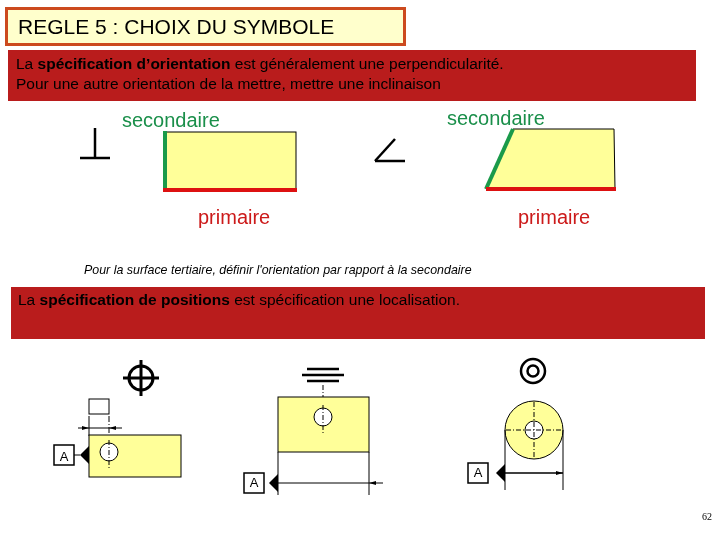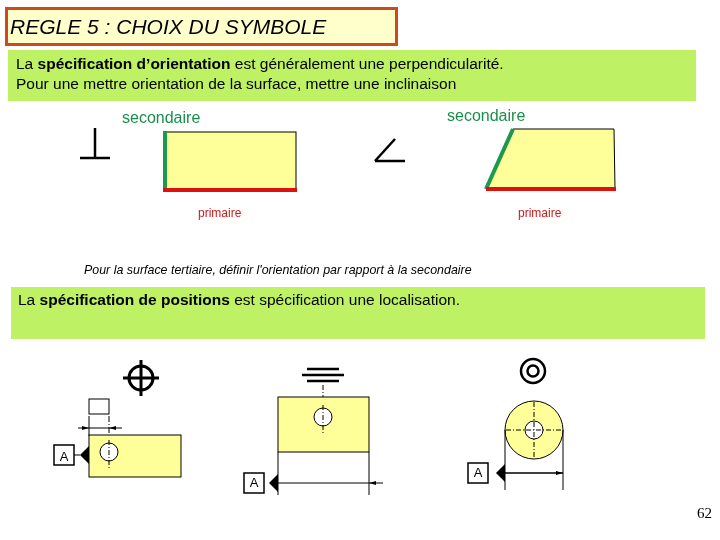--- a/index.html
+++ b/index.html
@@ -1,40 +1,40 @@
 <!DOCTYPE html>
 <html><head>
 <meta charset="utf-8">
 <style>
   html, body { margin:0; padding:0; }
   body { width:720px; height:540px; position:relative; background:#ffffff; overflow:hidden;
          font-family:"Liberation Sans", sans-serif; color:#000; }
   .abs { position:absolute; }
   .title-box { left:5px; top:7px; width:385px; height:33px; background:#ffffcc;
-               border:3px solid #cc4a1e; font-size:21px; line-height:33px; padding-left:2px; box-sizing:content-box;font-style:italic; }
-  .pink { background:#bef264; font-size:15.5px; line-height:20px; }
+               border:3px solid #cc4a1e; font-size:21px; line-height:33px; padding-left:10px; box-sizing:content-box; }
+  .pink { background:#b91c1c; font-size:15.5px; line-height:20px; }
   .pink1 { left:8px; top:50px; width:688px; height:51px; padding:4px 0 0 8px; box-sizing:border-box; }
   .pink2 { left:11px; top:287px; width:694px; height:52px; padding:3px 0 0 7px; box-sizing:border-box; }
   .pink b { font-weight:bold; }
-  .lbl-green { color:#1a8f4a; font-size:16px; }
-  .lbl-red { color:#cc1a1a; font-size:12px; }
+  .lbl-green { color:#1a8f4a; font-size:20px; }
+  .lbl-red { color:#cc1a1a; font-size:20px; }
   .italic-note { left:84px; top:262px; font-style:italic; font-size:13.5px; transform:scaleX(0.92); transform-origin:left; }
-  .page-num { right:8px; bottom:18px; font-family:"Liberation Serif", serif; font-size:15px; }
+  .page-num { right:8px; bottom:18px; font-family:"Liberation Serif", serif; font-size:10px; }
   svg { position:absolute; overflow:visible; }
 </style>
 </head>
 <body>
 
 <div class="abs title-box">
   <span>REGLE 5 : CHOIX DU SYMBOLE</span>
 </div>
 
 <div class="abs pink pink1">
   <div><span>La </span><b>spécification d’orientation</b><span> est généralement une perpendicularité.</span></div>
-  <div>Pour une mettre orientation de la surface, mettre  une inclinaison</div>
+  <div>Pour une autre orientation de la mettre, mettre  une inclinaison</div>
 </div>
 
 <svg style="left:80px;top:128px;" width="30" height="32">
   <line x1="15" y1="0" x2="15" y2="30" stroke="#000" stroke-width="2.5"></line>
   <line x1="0" y1="30" x2="30" y2="30" stroke="#000" stroke-width="2.5"></line>
 </svg>
 <div class="abs lbl-green" style="left:122px;top:109px;">secondaire</div>
 <svg style="left:163px;top:131px;" width="136" height="62">
   <rect x="1" y="1" width="132" height="58" fill="#ffff99" stroke="#000" stroke-width="1"></rect>
   <line x1="2" y1="0" x2="2" y2="60" stroke="#1a9a4a" stroke-width="4"></line>

